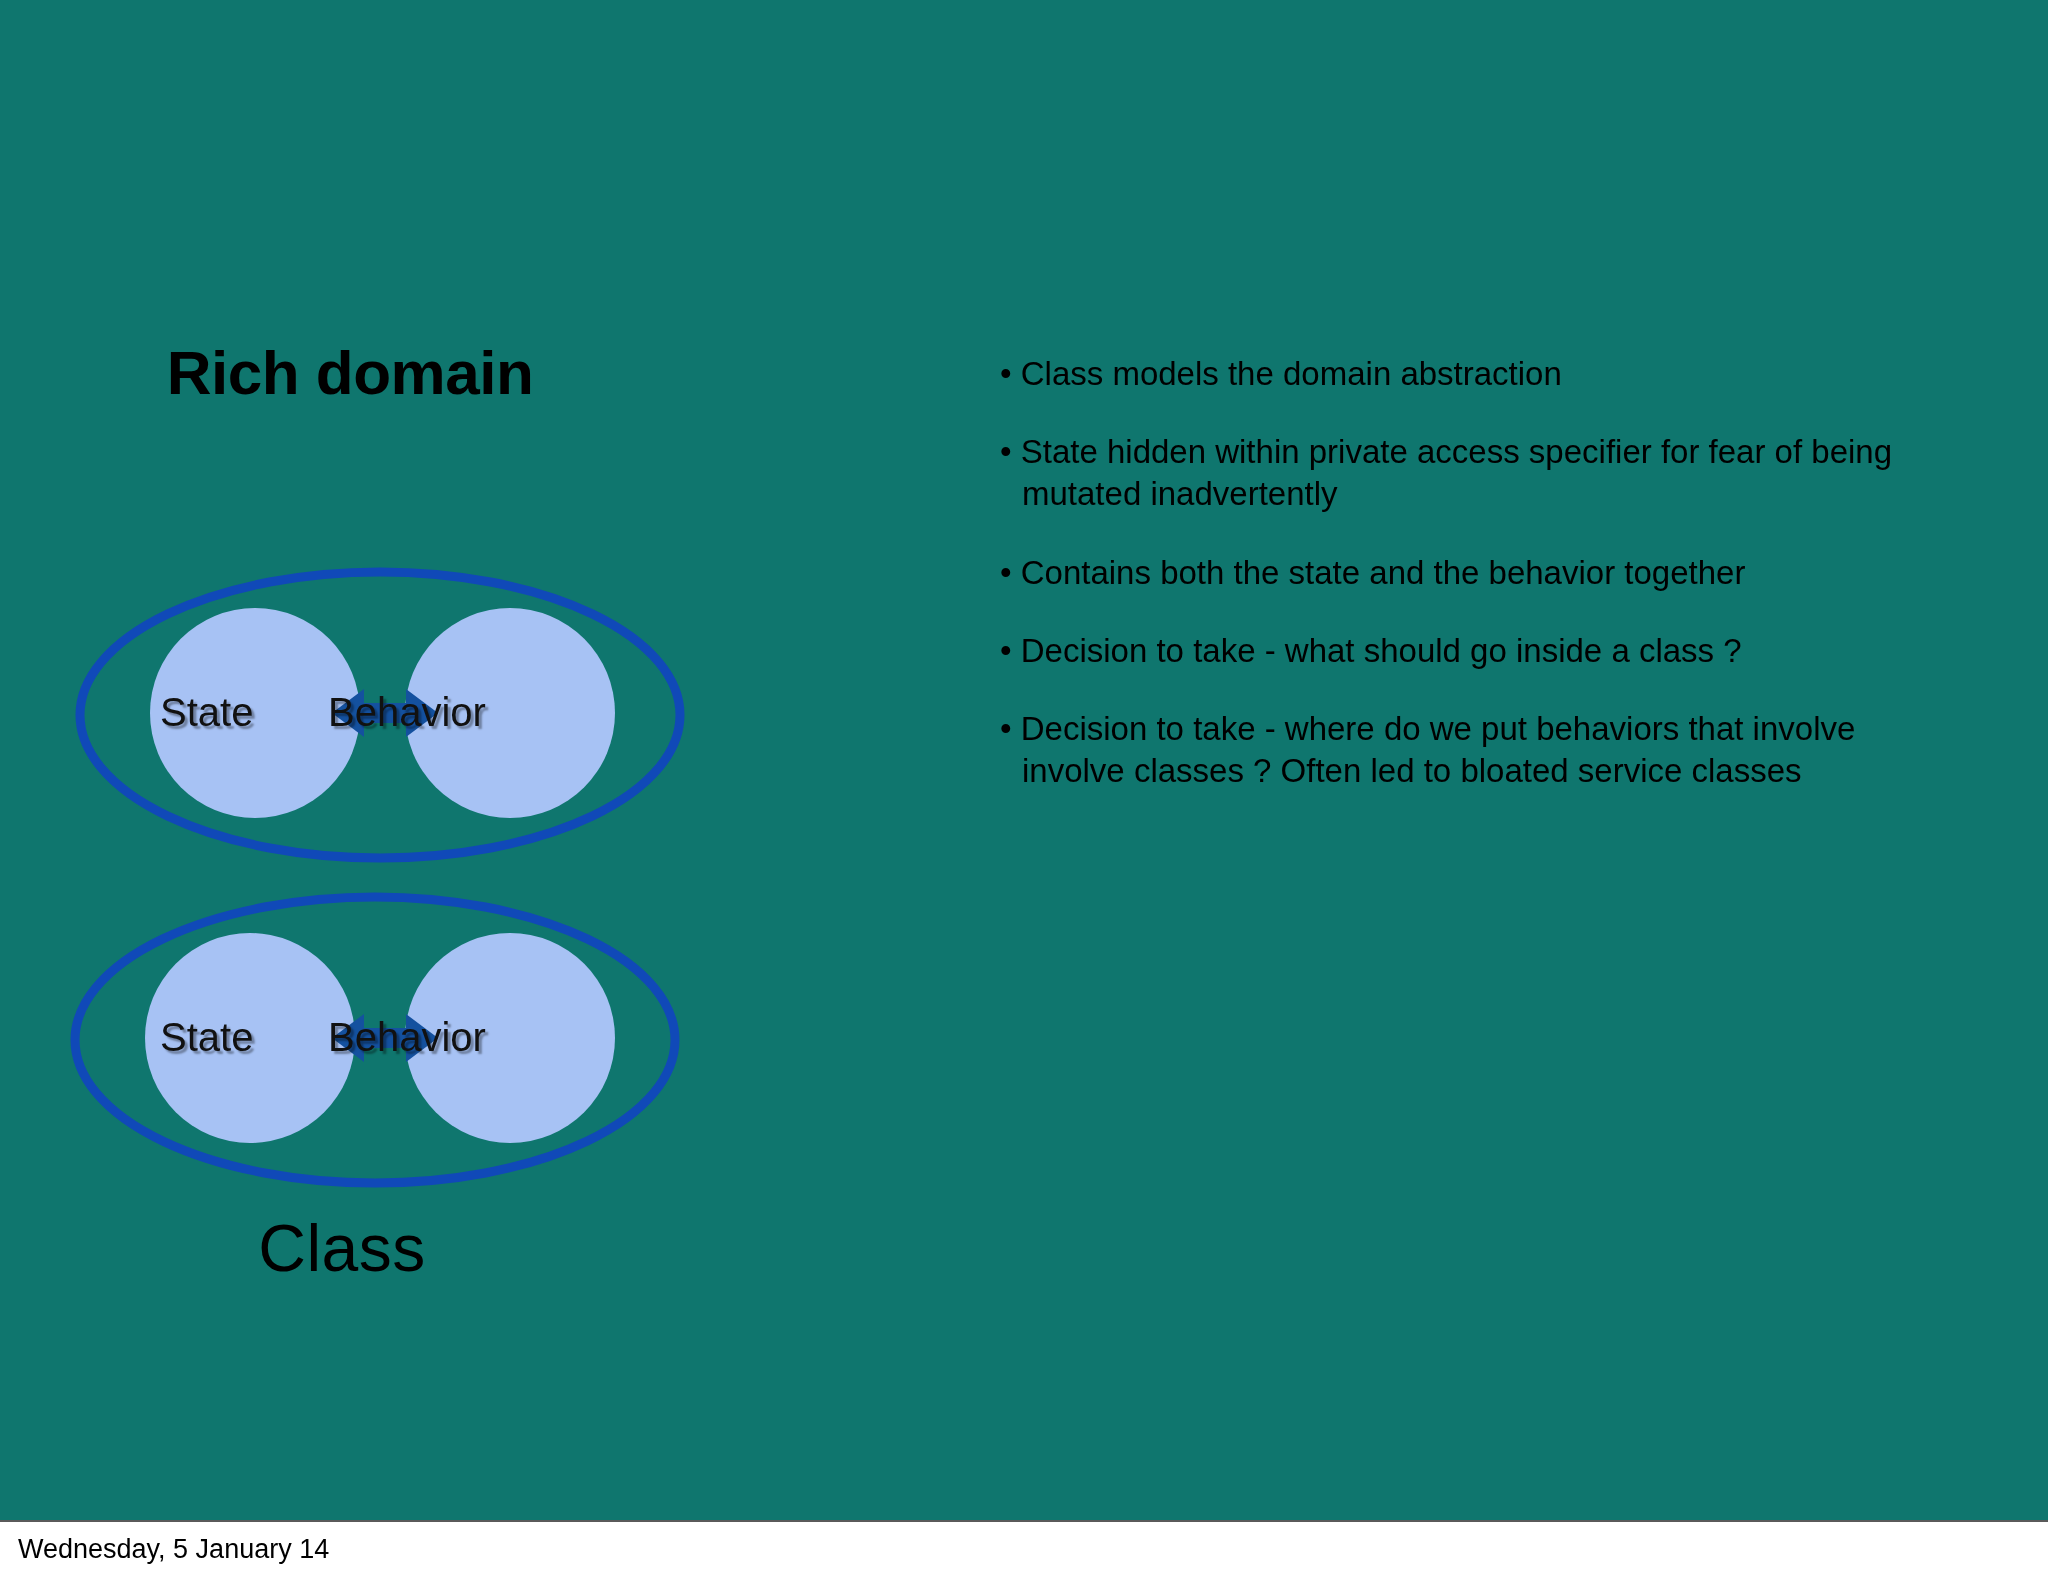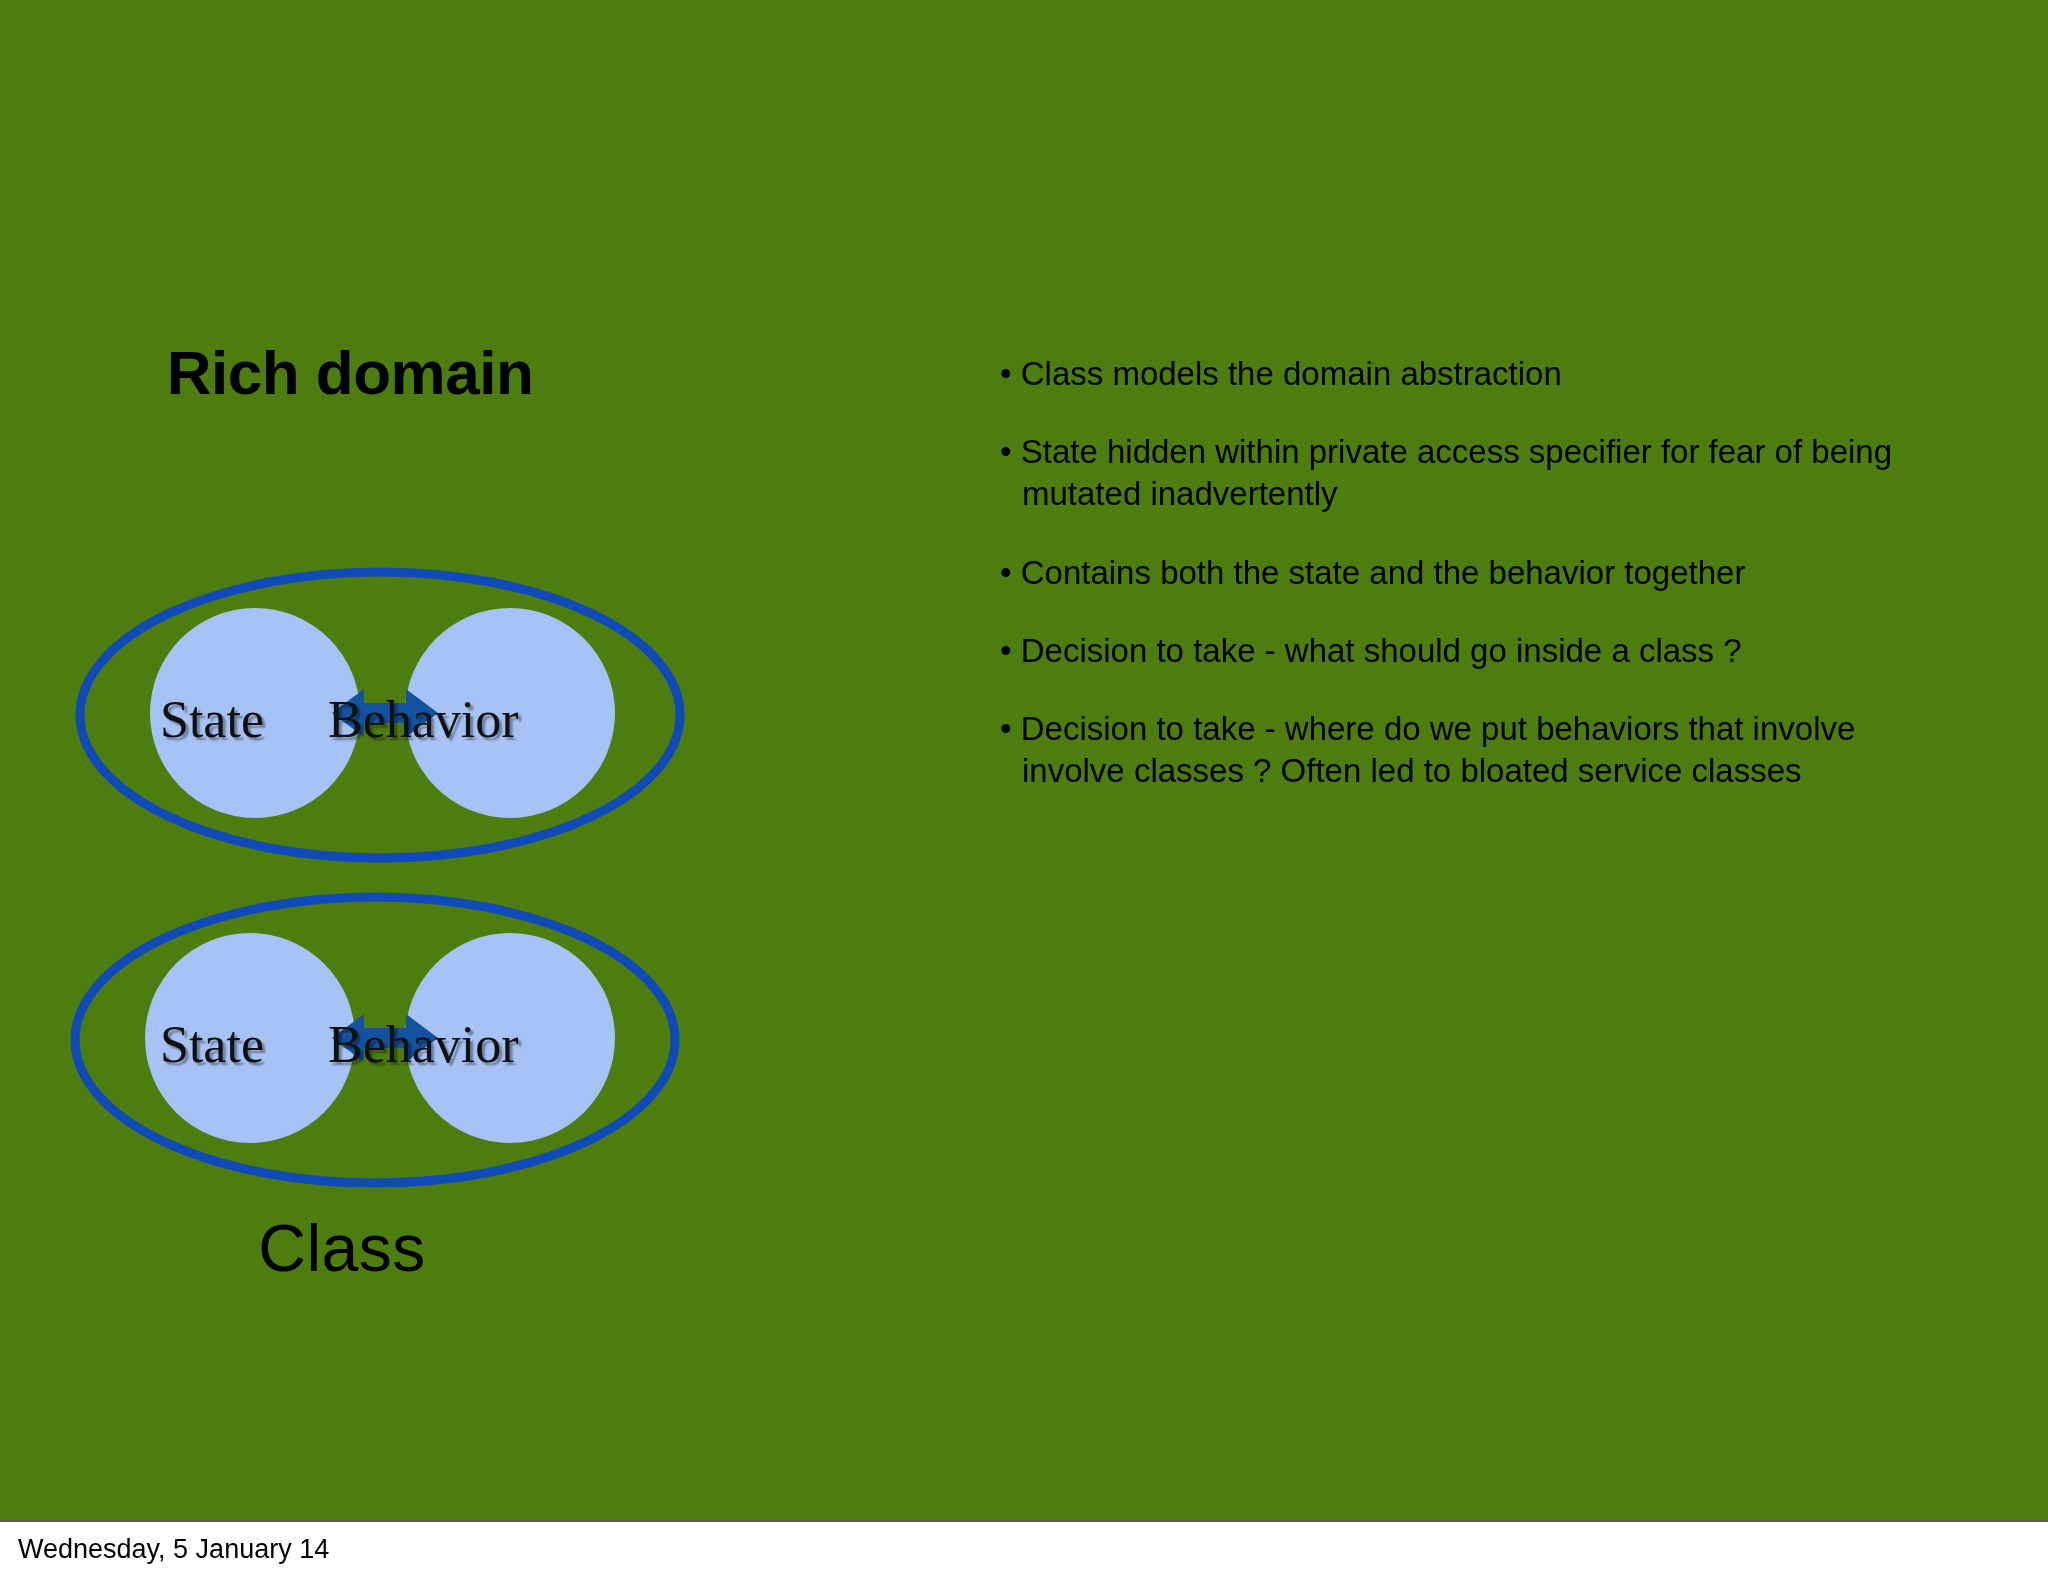--- a/index.html
+++ b/index.html
@@ -14,21 +14,21 @@
     font-family: "Liberation Sans", sans-serif;
     overflow: hidden;
   }
 
   
   #slide {
     position: absolute;
     left: 0; top: 0;
     width: 2048px;
     height: 1520px;
-    background: #4d7c0f;
+    background: #0f766e;
   }
 
   
   #diagram-panel {
     position: absolute;
     left: 0px;
     top: 300px;
     width: 760px;
     height: 1000px;
   }
@@ -59,22 +59,22 @@
   .group svg {
     position: absolute;
     left: 0; top: 0;
     width: 620px;
     height: 300px;
     overflow: visible;
   }
 
   .node-label {
     position: absolute;
-    font-family: Liberation Serif, serif;
-    font-size: 52px;
+    font-family: Liberation Sans, sans-serif;
+    font-size: 40px;
     color: #111111;
     text-shadow: 3px 3px 2px rgba(0,0,0,0.35);
     white-space: nowrap;
   }
   .label-state    { left: 90px;  top: 125px; }
   .label-behavior { left: 258px; top: 125px; }
 
   #class-caption {
     position: absolute;
     left: 32px;

